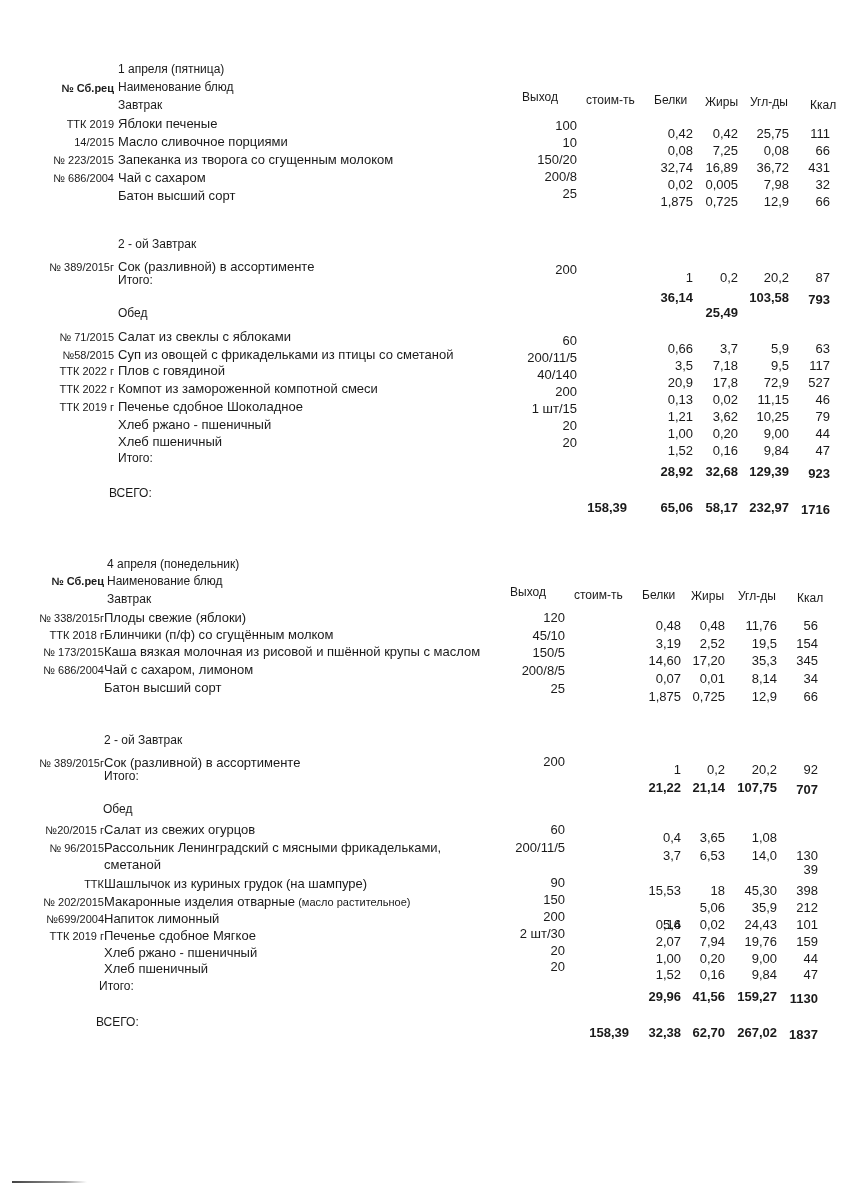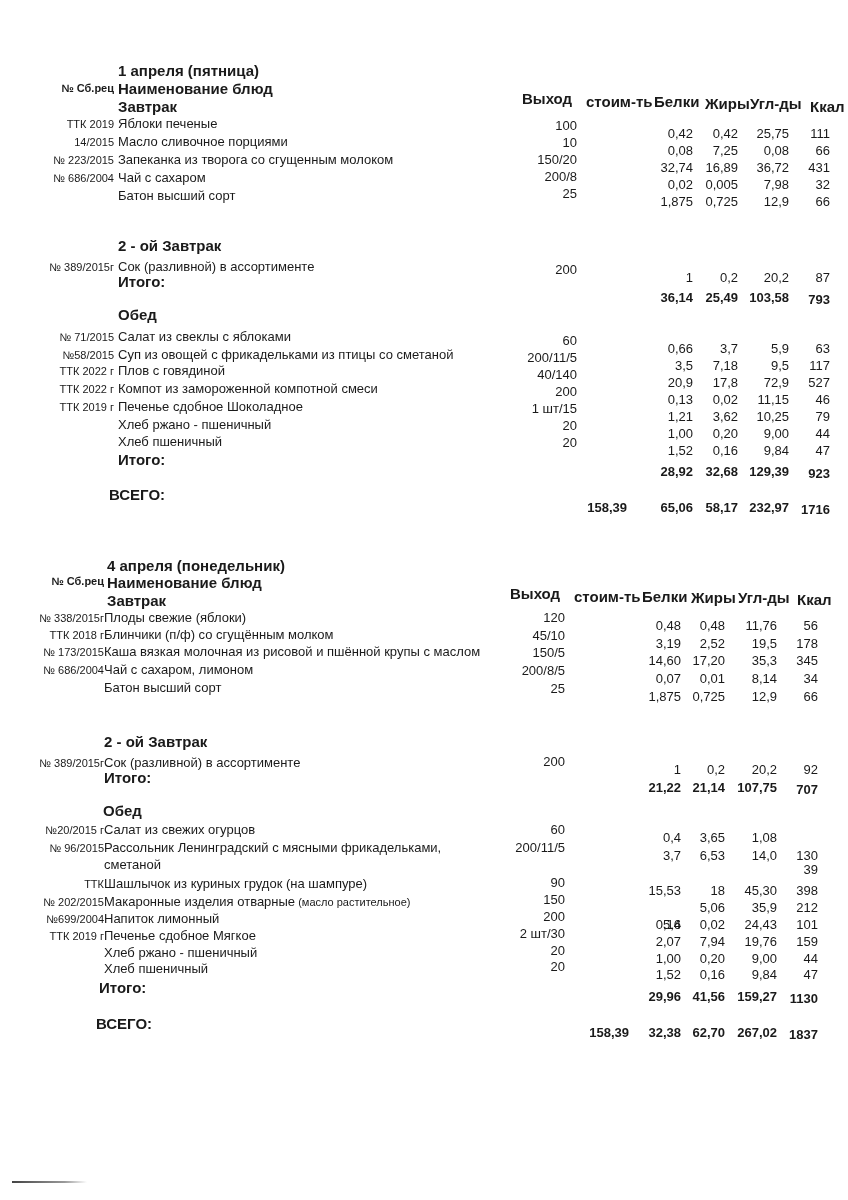--- a/index.html
+++ b/index.html
@@ -3,21 +3,21 @@
 <meta charset="utf-8">
 <style>
   html, body { margin: 0; padding: 0; background: #ffffff; }
   body {
     width: 848px; height: 1200px; position: relative; overflow: hidden;
     font-family: "Liberation Sans", sans-serif; color: #1a1a1a;
   }
   .abs { position: absolute; white-space: nowrap; }
   .code { font-size: 11px; text-align: right; width: 110px; }
   .name { font-size: 13px; }
-  .hdr { font-size: 15px; font-weight: bold; }
+  .hdr { font-size: 12px; font-weight: normal; }
   .num { font-size: 13px; text-align: right; }
   .b { font-weight: bold; }
   .scanline { position: absolute; left: 12px; top: 1181px; width: 75px; height: 2px;
     background: linear-gradient(to right, #444, #999 70%, rgba(255,255,255,0)); }
 </style>
 </head>
 <body>
 
 <div>
   <div class="abs hdr" style="left:118px;top:62px;">1 апреля  (пятница)</div>
@@ -83,21 +83,21 @@
         <div class="abs code" style="left:4px;top:261px;">№ 389/2015г</div>
         <div class="abs name" style="left:118px;top:259px;">Сок (разливной) в ассортименте</div>
         <div class="abs num" style="right:271px;top:262px;">200</div>
         <div class="abs num" style="right:155px;top:270px;">1</div>
         <div class="abs num" style="right:110px;top:270px;">0,2</div>
         <div class="abs num" style="right:59px;top:270px;">20,2</div>
         <div class="abs num" style="right:18px;top:270px;">87</div>
       </div>
       <div style="">
         <div class="abs num b" style="right:155px;top:290px;">36,14</div>
-        <div class="abs num b" style="right:110px;top:290px;">25,49</div>
+        <div class="abs num b" style="right:110px;top:305px;">25,49</div>
         <div class="abs num b" style="right:59px;top:290px;">103,58</div>
         <div class="abs num b" style="right:18px;top:292px;">793</div>
       </div>
       <div style="">
         <div class="abs code" style="left:4px;top:331px;">№ 71/2015</div>
         <div class="abs name" style="left:118px;top:329px;">Салат из свеклы с яблоками</div>
         <div class="abs num" style="right:271px;top:333px;">60</div>
         <div class="abs num" style="right:155px;top:341px;">0,66</div>
         <div class="abs num" style="right:110px;top:341px;">3,7</div>
         <div class="abs num" style="right:59px;top:341px;">5,9</div>
@@ -202,21 +202,21 @@
         <div class="abs num" style="right:71px;top:618px;">11,76</div>
         <div class="abs num" style="right:30px;top:618px;">56</div>
       </div>
       <div style="">
         <div class="abs code" style="left:-6px;top:629px;">ТТК 2018 г</div>
         <div class="abs name" style="left:104px;top:627px;">Блинчики (п/ф) со сгущённым молком</div>
         <div class="abs num" style="right:283px;top:628px;">45/10</div>
         <div class="abs num" style="right:167px;top:636px;">3,19</div>
         <div class="abs num" style="right:123px;top:636px;">2,52</div>
         <div class="abs num" style="right:71px;top:636px;">19,5</div>
-        <div class="abs num" style="right:30px;top:636px;">178</div>
+        <div class="abs num" style="right:30px;top:636px;">154</div>
       </div>
       <div style="">
         <div class="abs code" style="left:-6px;top:646px;">№ 173/2015</div>
         <div class="abs name" style="left:104px;top:644px;">Каша вязкая молочная из рисовой и пшённой крупы с маслом</div>
         <div class="abs num" style="right:283px;top:645px;">150/5</div>
         <div class="abs num" style="right:167px;top:653px;">14,60</div>
         <div class="abs num" style="right:123px;top:653px;">17,20</div>
         <div class="abs num" style="right:71px;top:653px;">35,3</div>
         <div class="abs num" style="right:30px;top:653px;">345</div>
       </div>

